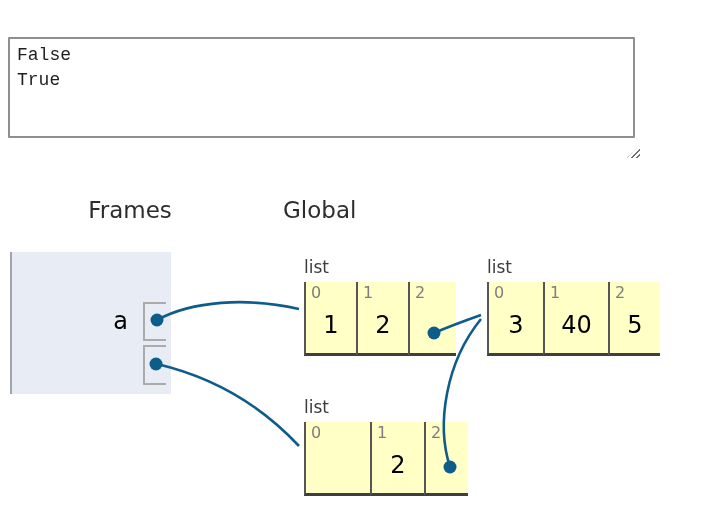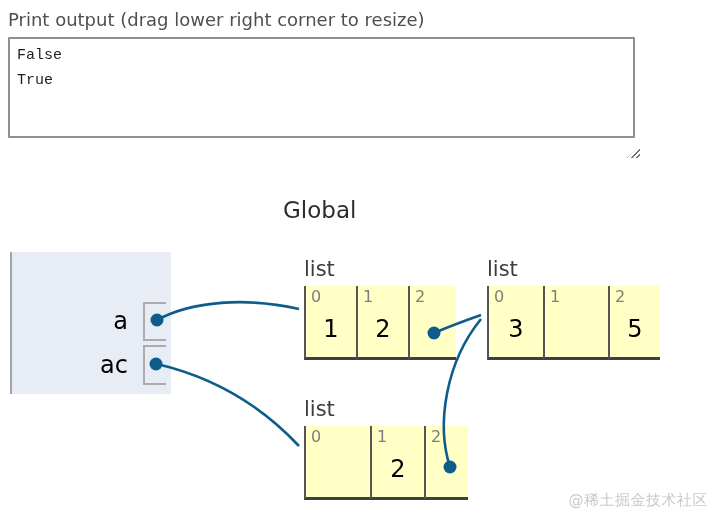--- a/index.html
+++ b/index.html
@@ -8,21 +8,21 @@
     font-family:"DejaVu Sans","Liberation Sans",sans-serif;
   }
   
   .print-label{
     position:absolute;left:8px;top:9px;font-size:18px;color:#4f4f4f;
   }
   .print-area{
     position:absolute;left:8px;top:37px;width:627px;height:101px;
     box-sizing:border-box;border:2px solid #8f8f8f;border-radius:1px;background:#ffffff;
     font-family:"Liberation Mono","DejaVu Sans Mono",monospace;
-    font-size:15px;line-height:25px;color:#1f1f1f;padding:4px 7px;
+    font-size:18px;line-height:25px;color:#1f1f1f;padding:4px 7px;
     resize:none;outline:none;overflow:hidden;white-space:pre;
   }
   .grip{
     position:absolute;left:627px;top:146px;width:13px;height:12px;
     background:repeating-linear-gradient(135deg,#6e6e6e 0 1.5px,transparent 1.5px 3.6px);
     clip-path:polygon(100% 0,100% 100%,0 100%);
   }
   
   .hdr{position:absolute;top:197px;font-size:23px;color:#2d2d2d;}
   .frames-hdr{left:70px;width:120px;text-align:center;}
@@ -40,21 +40,21 @@
   .var-name{
     position:absolute;left:50px;width:78px;text-align:right;
     font-size:24px;color:#000000;line-height:26px;
   }
   .var-slot{
     position:absolute;left:143px;width:23px;box-sizing:border-box;
     border:2px solid #ababab;border-right:none;background:transparent;
   }
   
   .obj-list{position:absolute;}
-  .list-label{font-size:21px;color:#3c3c3c;margin:0 0 5px 0;}
+  .list-label{font-size:17px;color:#3c3c3c;margin:0 0 5px 0;}
   .cells{display:flex;align-items:stretch;height:74px;}
   .cell{
     position:relative;box-sizing:border-box;height:74px;background:#ffffc6;
     border-left:2px solid #555555;border-bottom:3px solid #3f3f3f;
   }
   .idx{
     font-size:16px;color:#7e7e7e;padding:1px 0 0 5px;line-height:19px;
   }
   .val{
     position:absolute;left:0;right:0;top:20px;bottom:5px;
@@ -68,33 +68,32 @@
   .watermark{
     position:absolute;left:550px;top:491px;width:158px;text-align:right;
     font-size:15px;color:#c9c9c9;letter-spacing:0.5px;white-space:nowrap;
   }
 </style>
 </head>
 <body>
 
 <div class="canvas">
 
-  <div class="print-label">Print output (drag lower right corner to resize)</div>
   <textarea class="print-area" spellcheck="false" style="">False
 True</textarea>
   <div class="grip"></div>
 
+  <div class="hdr frames-hdr">Frames</div>
   <div class="hdr objects-hdr">Global</div>
 
   <div class="global-frame"></div>
 
   <div class="var-name" style="top:308px;">a</div>
   <div class="var-slot" style="top:302px;height:39px;"></div>
 
-  <div class="var-name" style="top:352px;">ac</div>
   <div class="var-slot" style="top:345px;height:40px;"></div>
 
   <div class="obj-list" style="left:304px;top:257px;">
     <div class="list-label">list</div>
     <div class="cells">
       <div class="cell" style="width:52px;">
         <div class="idx">0</div>
         <div class="val">1</div>
       </div>
       <div class="cell" style="width:52px;">
@@ -110,20 +109,21 @@
 
   <div class="obj-list" style="left:487px;top:257px;">
     <div class="list-label">list</div>
     <div class="cells">
       <div class="cell" style="width:56px;">
         <div class="idx">0</div>
         <div class="val">3</div>
       </div>
       <div class="cell" style="width:65px;">
         <div class="idx">1</div>
+        <div class="val">40</div>
       </div>
       <div class="cell" style="width:52px;">
         <div class="idx">2</div>
         <div class="val">5</div>
       </div>
     </div>
   </div>
 
   <div class="obj-list" style="left:304px;top:397px;">
     <div class="list-label">list</div>
@@ -151,15 +151,14 @@
     <path d="M157,320 C192,301 246,297 299,309" marker-end="url(#arrowhead)" stroke="#0e5c8a"></path>
     <path d="M157,364 C208,376 256,400 299,446" marker-end="url(#arrowhead)" stroke="#0e5c8a"></path>
     <path d="M434,333 C448,327 464,321 481,315" marker-end="url(#arrowhead)" stroke="#0e5c8a"></path>
     <path d="M450,467 C436,424 446,362 481,319" marker-end="url(#arrowhead)" stroke="#0e5c8a"></path>
     <circle cx="157" cy="320" r="6.5" fill="#0e5c8a"></circle>
     <circle cx="156" cy="364" r="6.5" fill="#0e5c8a"></circle>
     <circle cx="434" cy="333" r="6.5" fill="#0e5c8a"></circle>
     <circle cx="450" cy="467" r="6.5" fill="#0e5c8a"></circle>
   </svg>
 
-  <div class="watermark">@稀土掘金技术社区</div>
 
 </div>
 
 </body></html>

